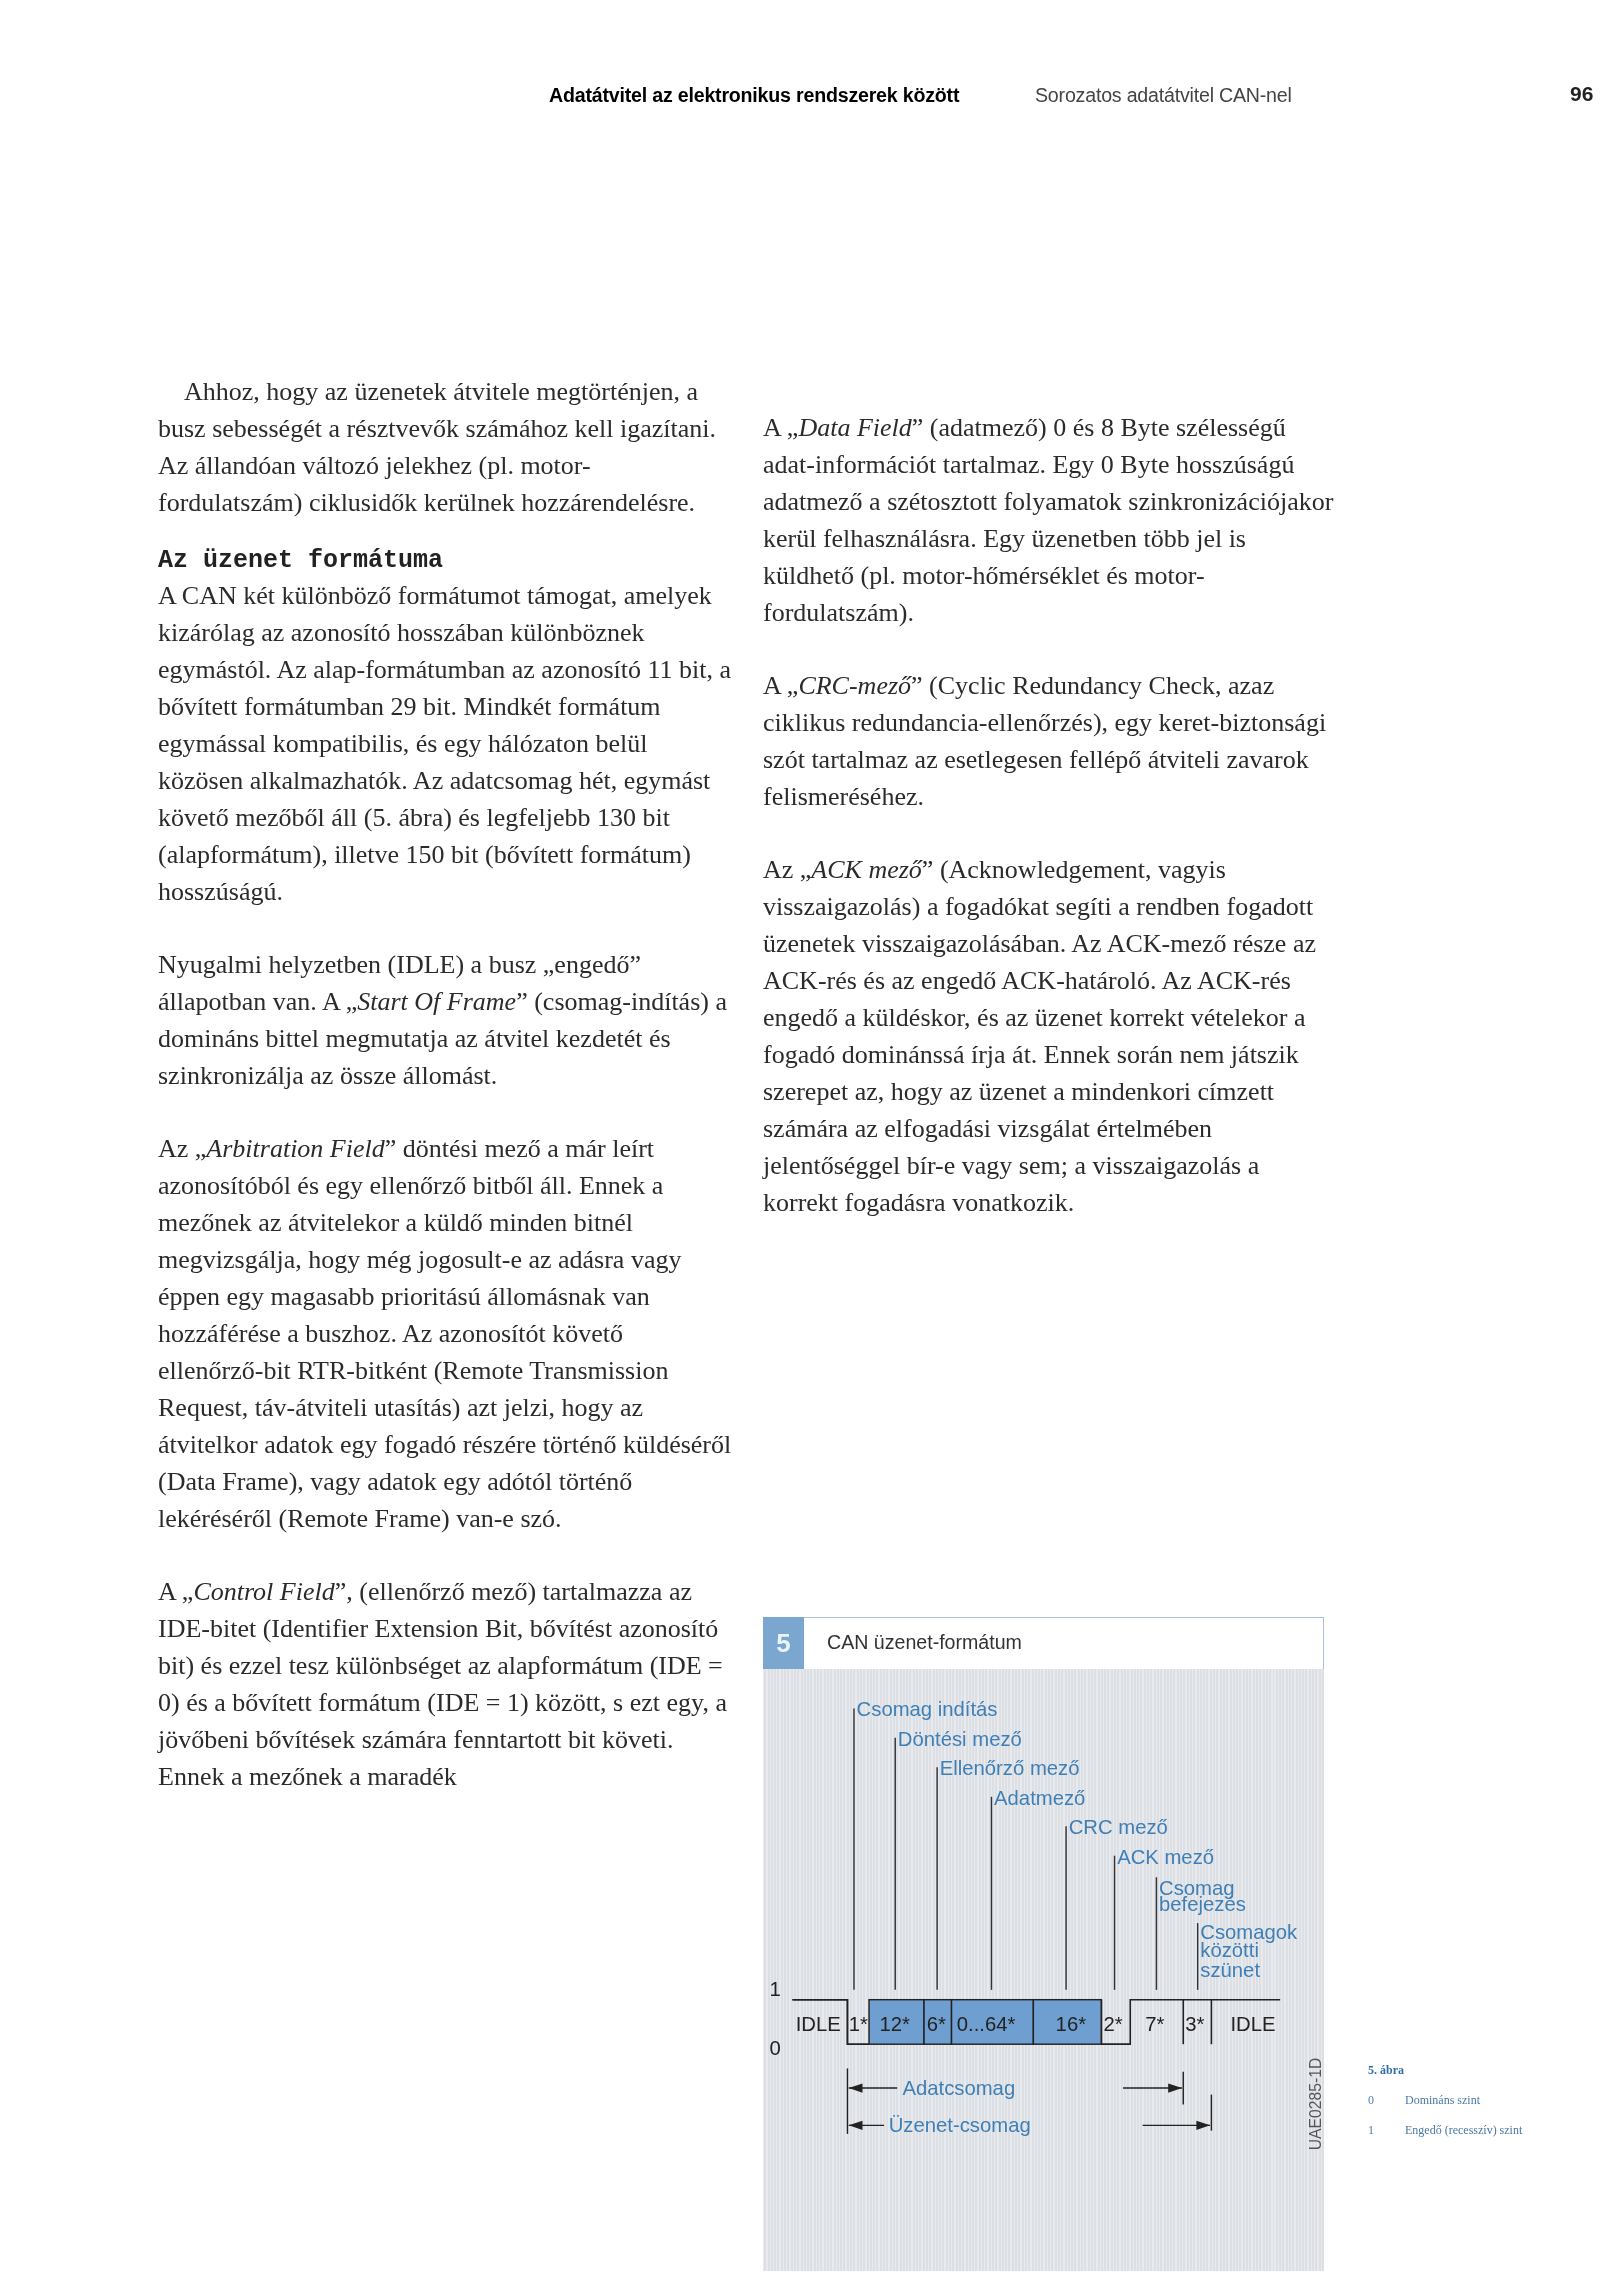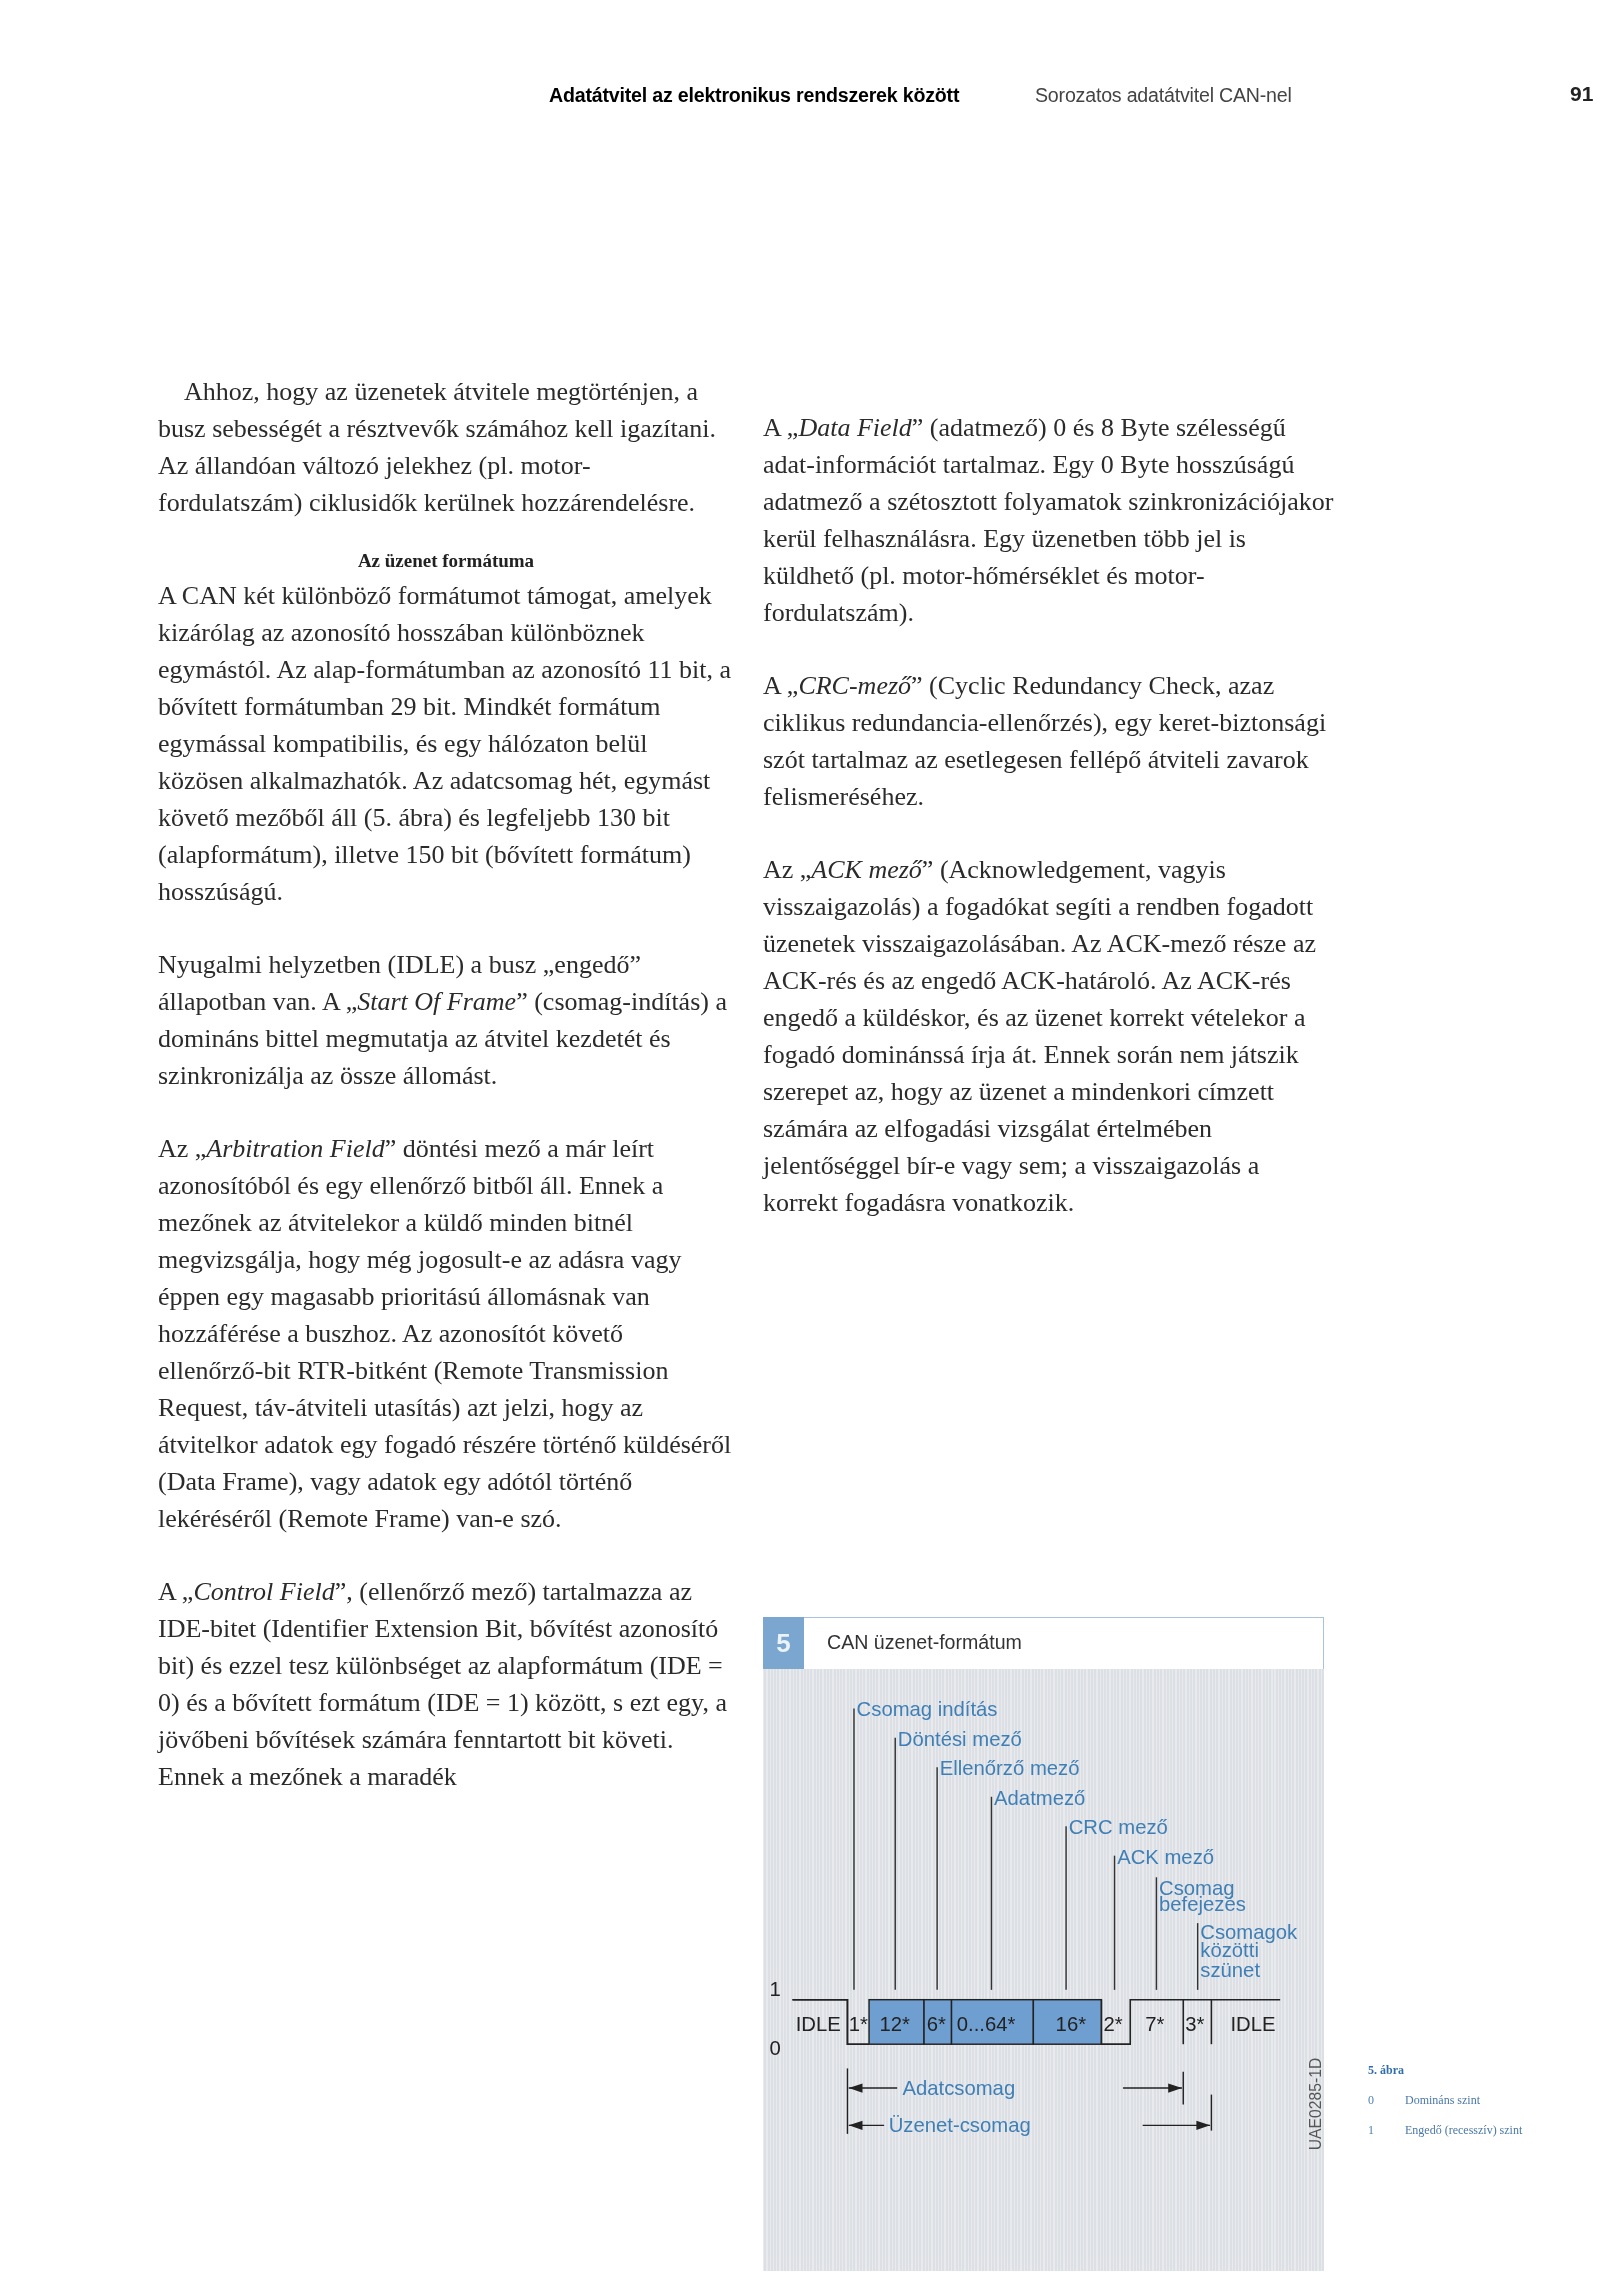--- a/index.html
+++ b/index.html
@@ -6,21 +6,21 @@
   body{width:1623px;height:2295px;position:relative;overflow:hidden;color:#2a2a2a;}
   .abs{position:absolute;}
   .runhead{top:77px;left:0;width:1623px;height:33px;font-family:"Liberation Sans",sans-serif;font-size:19.6px;}
   .rh-chapter{position:absolute;left:549px;top:6.5px;font-weight:bold;color:#000000;letter-spacing:-0.2px;}
   .rh-section{position:absolute;left:1035px;top:6.5px;color:#444;letter-spacing:-0.2px;}
   .rh-page{position:absolute;left:1570px;top:5.2px;font-weight:bold;color:#222;font-size:21px;}
   .col{font-family:"Liberation Serif","DejaVu Serif",serif;font-size:26px;line-height:37px;color:#2b2b2b;width:576px;}
   .col p{margin:0;}
   .col p.gap{margin-top:36px;}
   .col p.indent{text-indent:26px;}
-  .col h2{font-family:Liberation Serif, serif;font-weight:bold;font-size:19px;line-height:39px;margin:19.6px 0 -2.6px 0;color:#222;text-align:center;}
+  .col h2{font-family:Liberation Mono, monospace;font-weight:bold;font-size:25px;line-height:39px;margin:19.6px 0 -2.6px 0;color:#222;}
   .col-left{left:158px;top:373px;}
   .col-right{left:763px;top:373px;}
   em{font-style:italic;}
 
   
   .fig{left:763px;top:1617px;width:561px;height:553px;}
   .fig-header{position:absolute;left:0;top:0;width:560px;height:51px;border:1.3px solid #a9c3da;border-left:none;background:#fff;}
   .fig-num{position:absolute;left:0;top:0;width:41px;height:52px;background:#7aa6cf;color:#eaf2fa;font-family:"Liberation Sans",sans-serif;font-weight:bold;font-size:26px;display:flex;align-items:center;justify-content:center;}
   .fig-title{position:absolute;left:64px;top:14.4px;font-family:"Liberation Sans",sans-serif;font-size:19.6px;color:#333;}
   .fig-body{position:absolute;left:0;top:52px;width:561px;height:602px;background:#dcdfe4;
@@ -33,21 +33,21 @@
   .cap-title{font-weight:bold;color:#2f6ea8;}
   .cap-row{display:flex;}
   .cap-key{width:37px;color:#4f82b1;}
 </style>
 </head>
 <body>
 
 <div class="abs runhead">
   <span class="rh-chapter">Adatátvitel az elektronikus rendszerek között</span>
   <span class="rh-section">Sorozatos adatátvitel CAN-nel</span>
-  <span class="rh-page">91</span>
+  <span class="rh-page">96</span>
 </div>
 
 <div class="abs col col-left">
   <p class="indent">Ahhoz, hogy az üzenetek átvitele megtörténjen, a busz sebességét a résztvevők számához kell igazítani. Az állandóan változó jelekhez (pl. motor-fordulatszám) ciklusidők kerülnek hozzárendelésre.</p>
   <h2>Az üzenet formátuma</h2>
   <p>A CAN két különböző formátumot támogat, amelyek kizárólag az azonosító hosszában különböznek egymástól. Az alap-formátumban az azonosító 11 bit, a bővített formátumban 29 bit. Mindkét formátum egymással kompatibilis, és egy hálózaton belül közösen alkalmazhatók. Az adatcsomag hét, egymást követő mezőből áll (5. ábra) és legfeljebb 130 bit (alapformátum), illetve 150 bit (bővített formátum) hosszúságú.</p>
   <p class="gap"><span>Nyugalmi helyzetben (IDLE) a busz „engedő” állapotban van. A „</span><em>Start Of Frame</em><span>” (csomag-indítás) a domináns bittel megmutatja az átvitel kezdetét és szinkronizálja az össze állomást.</span></p>
   <p class="gap"><span>Az „</span><em>Arbitration Field</em><span>” döntési mező a már leírt azonosítóból és egy ellenőrző bitből áll. Ennek a mezőnek az átvitelekor a küldő minden bitnél megvizsgálja, hogy még jogosult-e az adásra vagy éppen egy magasabb prioritású állomásnak van hozzáférése a buszhoz. Az azonosítót követő ellenőrző-bit RTR-bitként (Remote Transmission Request, táv-átviteli utasítás) azt jelzi, hogy az átvitelkor adatok egy fogadó részére történő küldéséről (Data Frame), vagy adatok egy adótól történő lekéréséről (Remote Frame) van-e szó.</span></p>
   <p class="gap"><span>A „</span><em>Control Field</em><span>”, (ellenőrző mező) tartalmazza az IDE-bitet (Identifier Extension Bit, bővítést azonosító bit) és ezzel tesz különbséget az alapformátum (IDE = 0) és a bővített formátum (IDE = 1) között, s ezt egy, a jövőbeni bővítések számára fenntartott bit követi. Ennek a mezőnek a maradék</span></p>
 </div>

